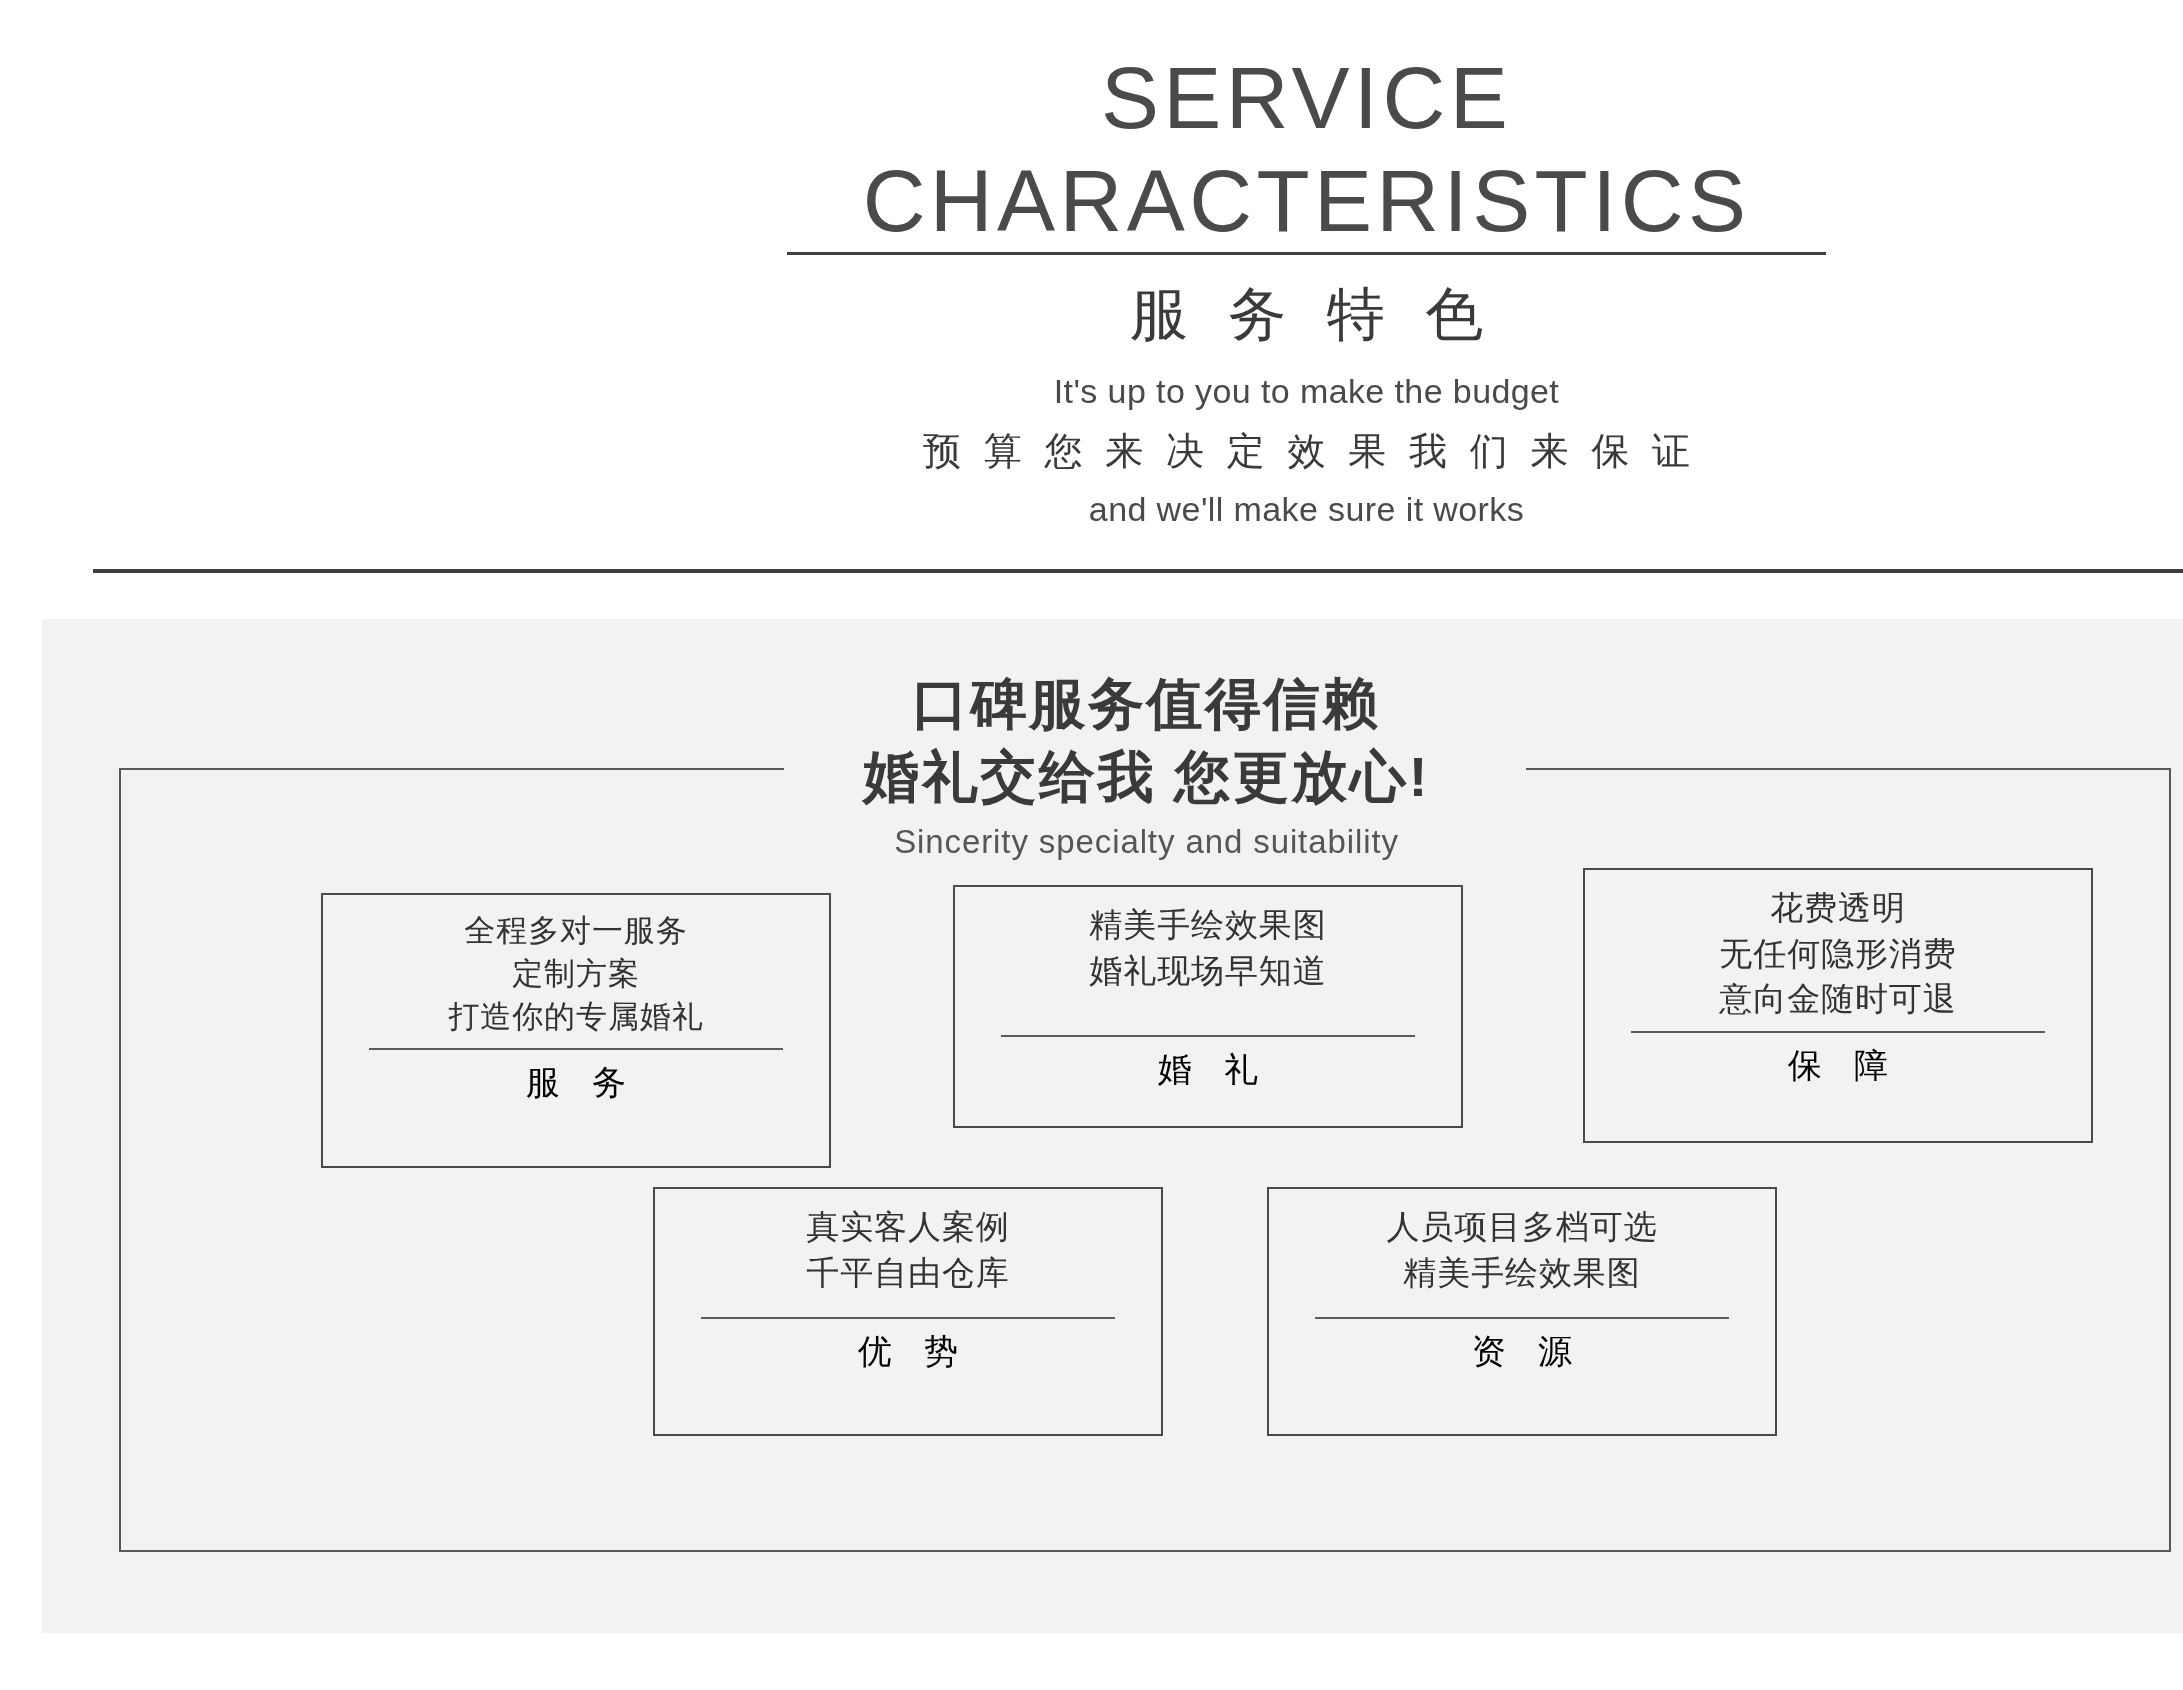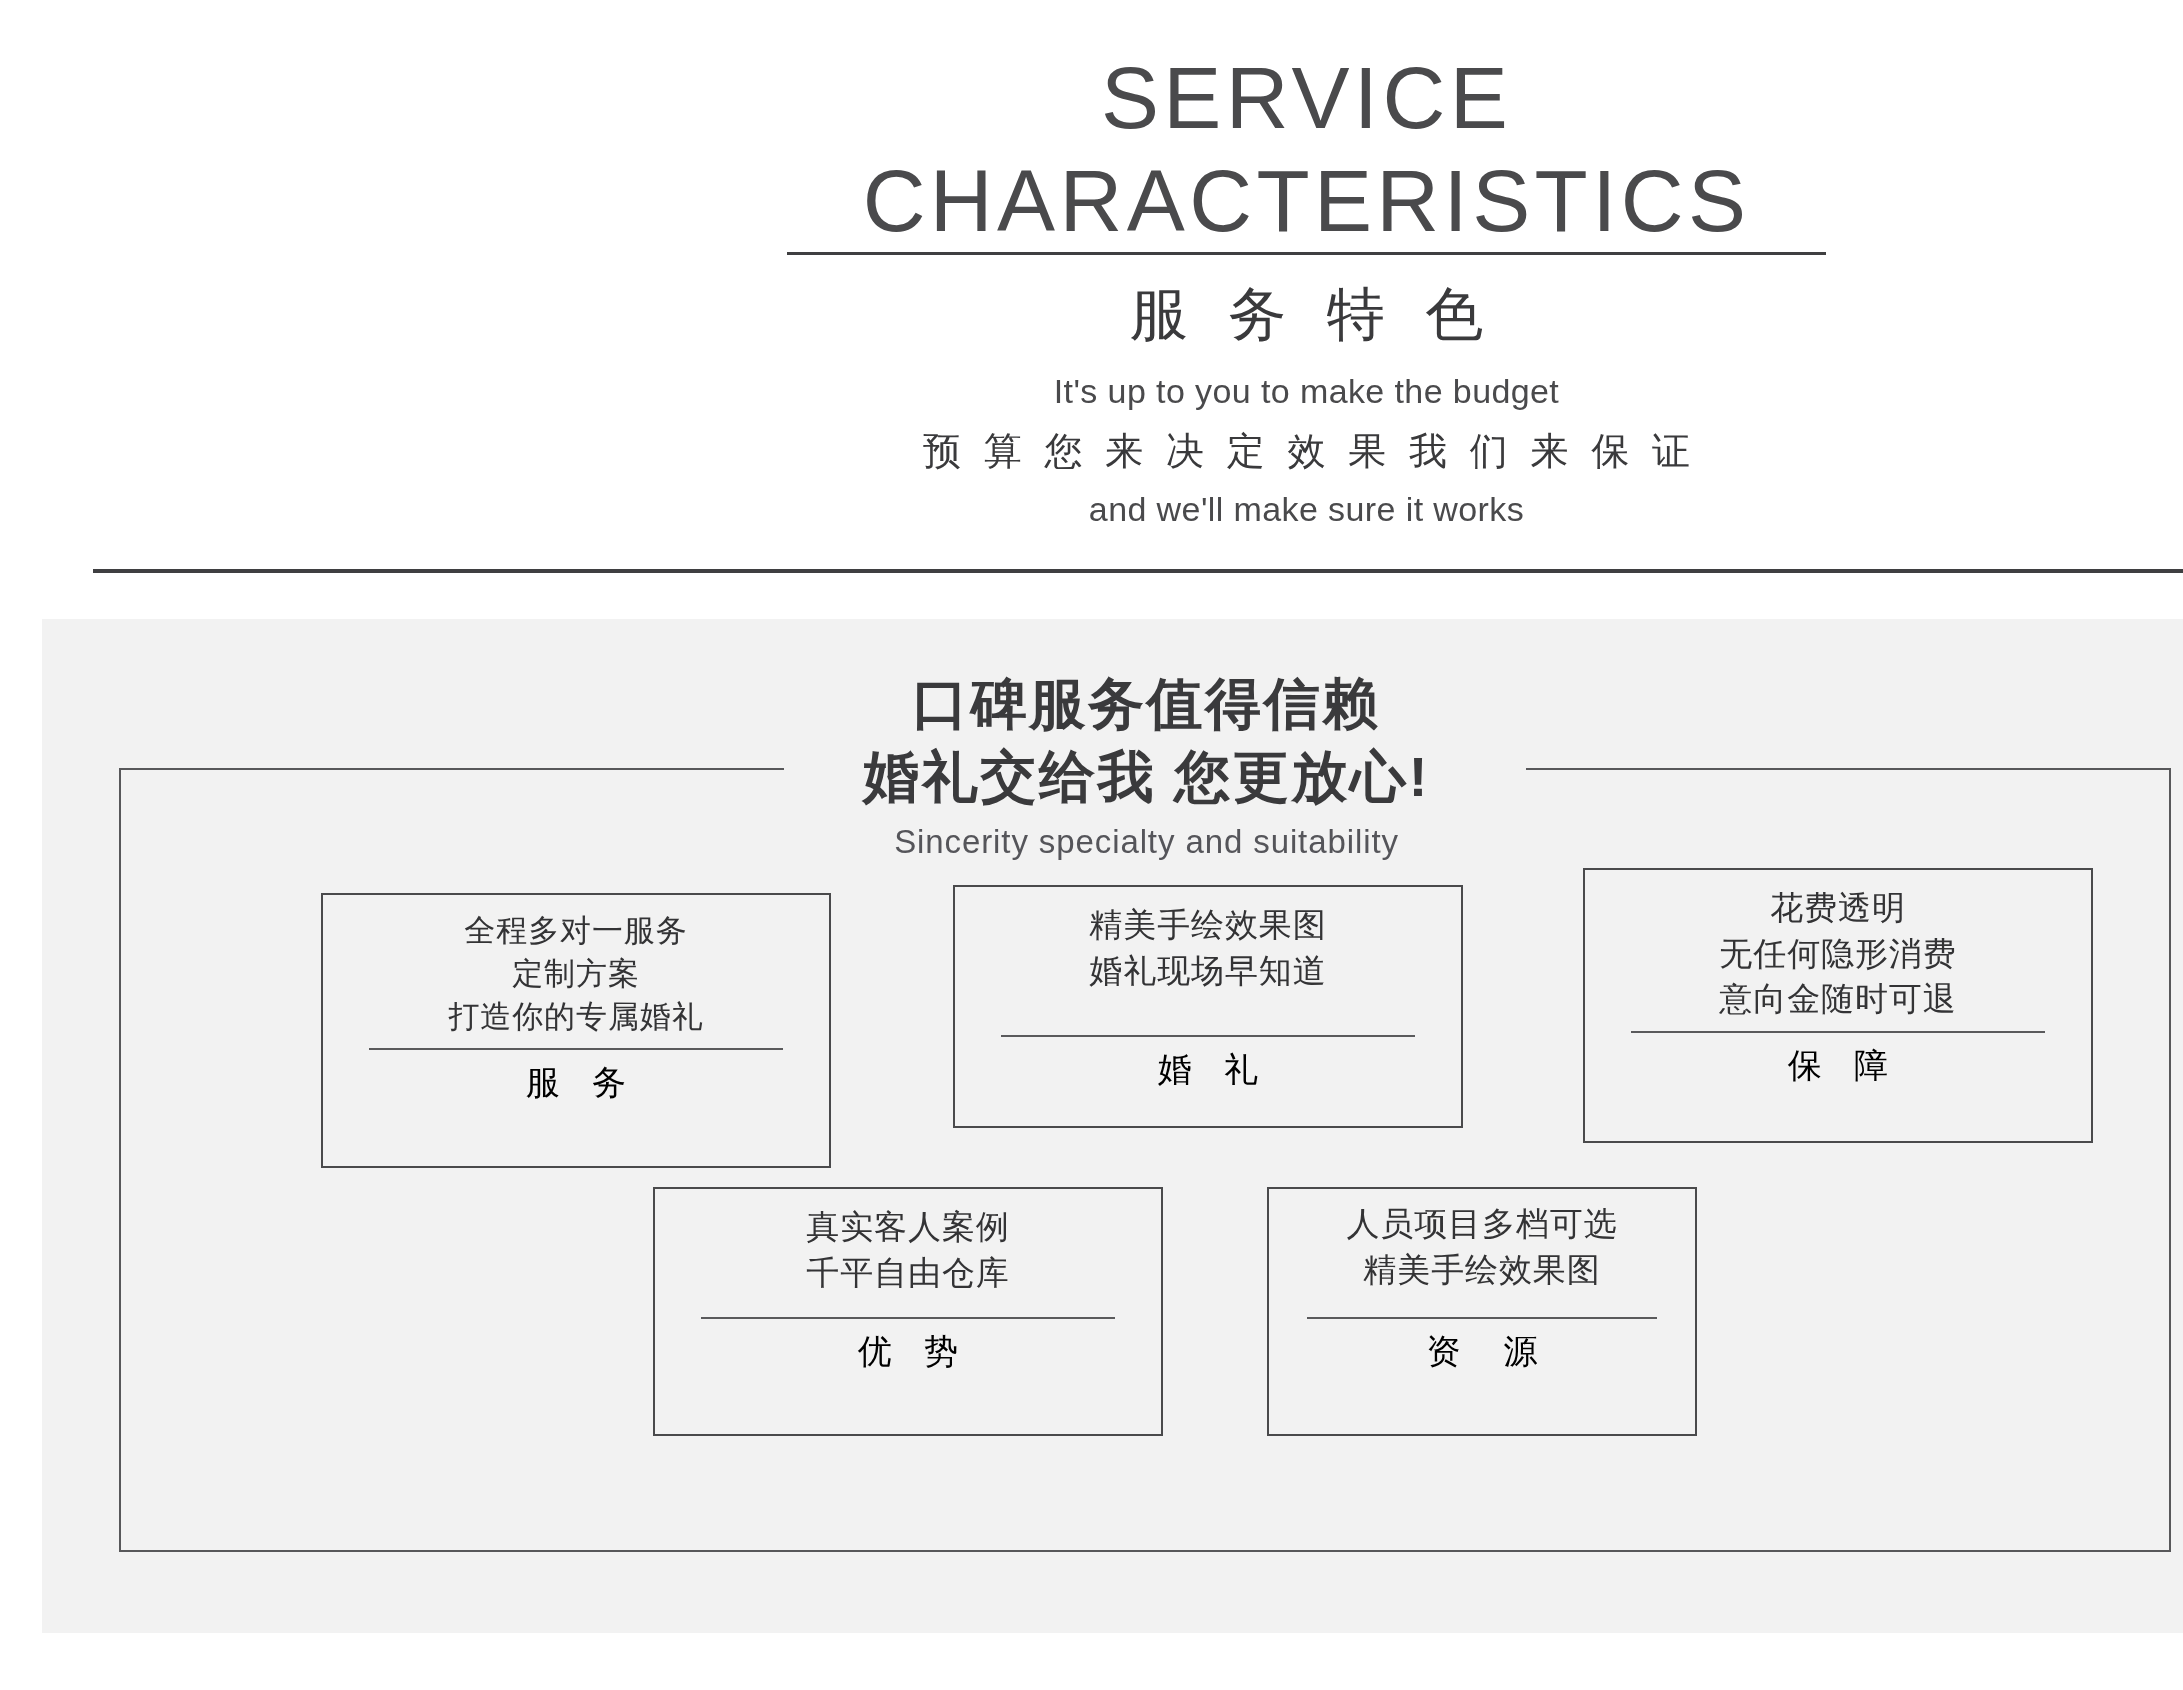--- a/index.html
+++ b/index.html
@@ -168,21 +168,21 @@
     text-indent: 11.4px;
     margin-top: 10.5px;
   }
 
   
   #card-service   { left: 279px;  top: 249px;  width: 510px; height: 275px; margin-top: 25px; }
   #card-wedding   { left: 911px; top: 266px;  width: 510px; height: 243px; }
   #card-guarantee { left: 1541px; top: 249px;  width: 510px; height: 275px; }
   
   #card-advantage { left: 611px; top: 568px; width: 510px; height: 249px; }
-  #card-resource  { left: 1225px; top: 568px; width: 430px; height: 249px; font-family: Liberation Mono, monospace; }
+  #card-resource  { left: 1225px; top: 568px; width: 510px; height: 249px; }
 
   #card-service .card-lines { font-size: 31px; }
 </style>
 </head>
 <body>
 
 <div class="header">
   <div class="title-en">
     <span>SERVICE</span>
     <span class="line2">CHARACTERISTICS</span>

